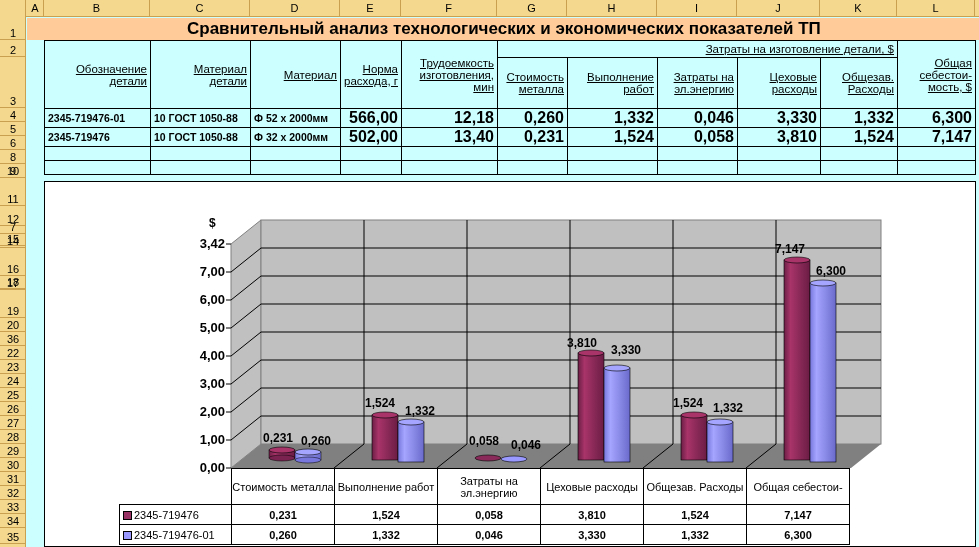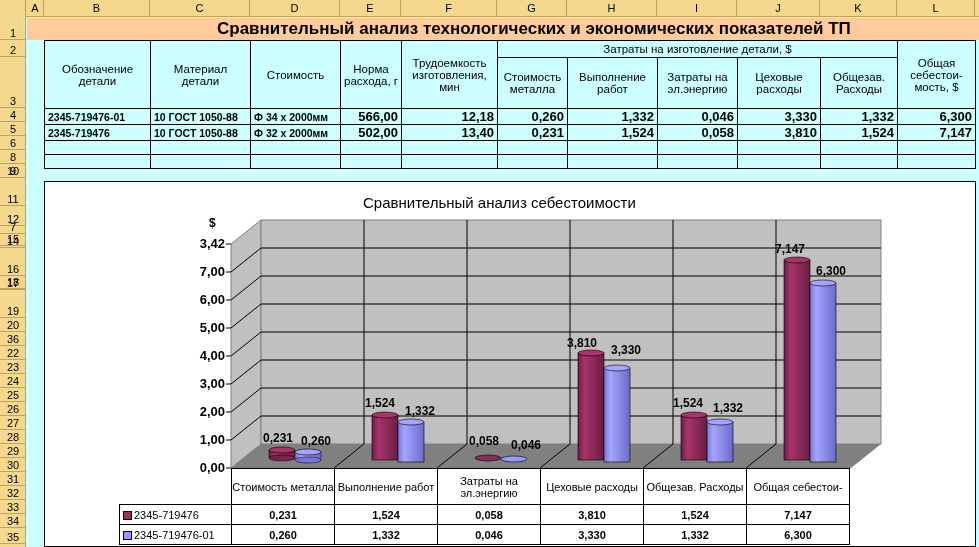--- a/index.html
+++ b/index.html
@@ -3,25 +3,25 @@
 <meta charset="utf-8">
 <style>
   * { box-sizing: border-box; margin: 0; padding: 0; }
   body { width: 979px; height: 547px; overflow: hidden; background: #ccffff; font-family: "Liberation Sans", sans-serif; position: relative; }
   .colhdr { position: absolute; top: 0; height: 17px; left: 0; width: 979px; background: #f3d88e; border-bottom: 1px solid #c8a050; }
   .colhdr .corner { position: absolute; left: 0; top: 0; width: 26px; height: 17px; background: #f3d88e; border-right: 1px solid #c8a050; }
   .colhdr .c { position: absolute; top: 0; height: 17px; font-size: 11px; text-align: center; line-height: 17px; border-right: 1px solid #c8a050; color: #000; }
   .rowhdr { position: absolute; left: 0; top: 17px; width: 26px; height: 530px; background: #f3d88e; border-right: 1px solid #c8a050; }
   .rowhdr .r { position: absolute; left: 0; width: 26px; font-size: 11px; text-align: center; border-bottom: 1px solid #c8a050; color: #000; display: flex; align-items: flex-end; justify-content: center; }
   .titlebar { position: absolute; left: 27px; top: 18px; width: 952px; height: 22px; background: #ffcc99; }
-  .titlebar .t { position: absolute; left: 160px; top: 1px; font-size: 17px; font-weight: bold; color: #000; white-space: nowrap; margin-left: 30px; }
+  .titlebar .t { position: absolute; left: 160px; top: 1px; font-size: 17px; font-weight: bold; color: #000; white-space: nowrap; }
   table.data { position: absolute; left: 44px; top: 40px; border-collapse: collapse; }
   table.data td { border: 1px solid #000; font-size: 11px; padding: 0 3px; vertical-align: middle; }
-  table.data td.h { text-align: center; font-size: 11.5px; }
-  table.data td.num { text-align: right; font-weight: bold; font-size: 13px; }
+  table.data td.h { text-align: right; font-size: 11.5px; text-decoration: underline; }
+  table.data td.num { text-align: right; font-weight: bold; font-size: 16px; }
   table.data td.txt { font-weight: bold; font-size: 10.5px; }
   .chart { position: absolute; left: 44px; top: 181px; width: 932px; height: 366px; background: #fff; border: 1px solid #000; }
   .chart-title { position: absolute; left: 0; width: 100%; top: 12px; text-align: left; padding-left: 318px; font-size: 15px; color: #000; }
   .ylabel { position: absolute; left: 164px; top: 34px; font-size: 12px; font-weight: bold; }
   .ytick { position: absolute; left: 140px; width: 40px; text-align: right; font-size: 13px; font-weight: bold; }
   .legend-table { position: absolute; border-collapse: collapse; }
   .legend-table td { border: 1px solid #000; font-size: 11px; text-align: center; height: 20px; }
   .sw { display: inline-block; width: 9px; height: 9px; border: 1px solid #000; margin-right: 2px; vertical-align: middle; }
 </style>
 </head>
@@ -82,37 +82,37 @@
 
 <div class="titlebar">
   <span class="t">Сравнительный анализ технологических и экономических показателей ТП</span>
 </div>
 
 <table class="data">
   <tbody>
       <tr style="height:17px">
     <td class="h" rowspan="2" style="width:106px">Обозначение детали</td>
     <td class="h" rowspan="2" style="width:100px">Материал детали</td>
-    <td class="h" rowspan="2" style="width:90px">Стоимость</td>
+    <td class="h" rowspan="2" style="width:90px">Материал</td>
     <td class="h" rowspan="2" style="width:61px">Норма расхода, г</td>
     <td class="h" rowspan="2" style="width:96px">Трудоемкость изготовления, мин</td>
     <td class="h" colspan="5">Затраты на изготовление детали, $</td>
     <td class="h" rowspan="2" style="width:78px">Общая себестои-мость, $</td>
   </tr>
   <tr style="height:51px">
     <td class="h" style="width:70px">Стоимость металла</td>
     <td class="h" style="width:90px">Выполнение работ</td>
     <td class="h" style="width:80px">Затраты на эл.энергию</td>
     <td class="h" style="width:83px">Цеховые расходы</td>
     <td class="h" style="width:77px">Общезав. Расходы</td>
   </tr>
   <tr style="height:14px">
     <td class="txt">2345-719476-01</td>
     <td class="txt">10 ГОСТ 1050-88</td>
-    <td class="txt">Ф 34 х  2000мм</td>
+    <td class="txt">Ф 52 х  2000мм</td>
     <td class="num">566,00</td>
     <td class="num">12,18</td>
     <td class="num">0,260</td>
     <td class="num">1,332</td>
     <td class="num">0,046</td>
     <td class="num">3,330</td>
     <td class="num">1,332</td>
     <td class="num">6,300</td>
   </tr>
   <tr style="height:14px">
@@ -151,21 +151,20 @@
         <td></td>
         <td></td>
         <td></td>
         <td></td>
         <td></td>
   </tr>
 </tbody>
   </table>
 
 <div class="chart">
-  <div class="chart-title">Сравнительный анализ себестоимости</div>
   <div class="ylabel">$</div>
 
   <div class="ytick" style="top:278px">0,00</div>
   <div class="ytick" style="top:250px">1,00</div>
   <div class="ytick" style="top:222px">2,00</div>
   <div class="ytick" style="top:194px">3,00</div>
   <div class="ytick" style="top:166px">4,00</div>
   <div class="ytick" style="top:138px">5,00</div>
   <div class="ytick" style="top:110px">6,00</div>
   <div class="ytick" style="top:82px">7,00</div>

